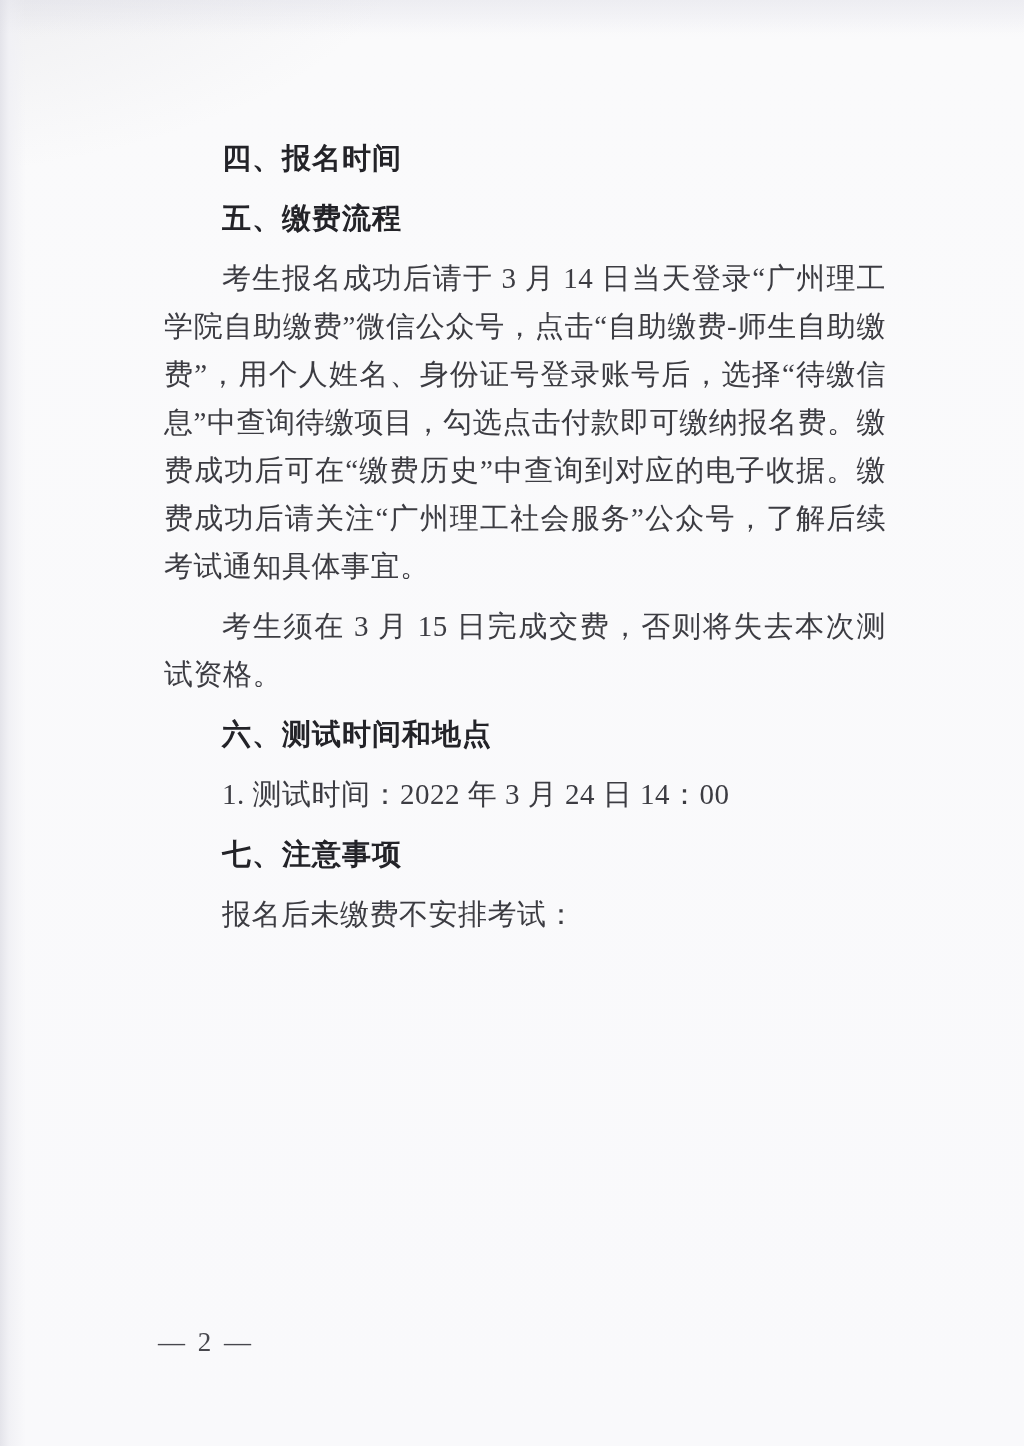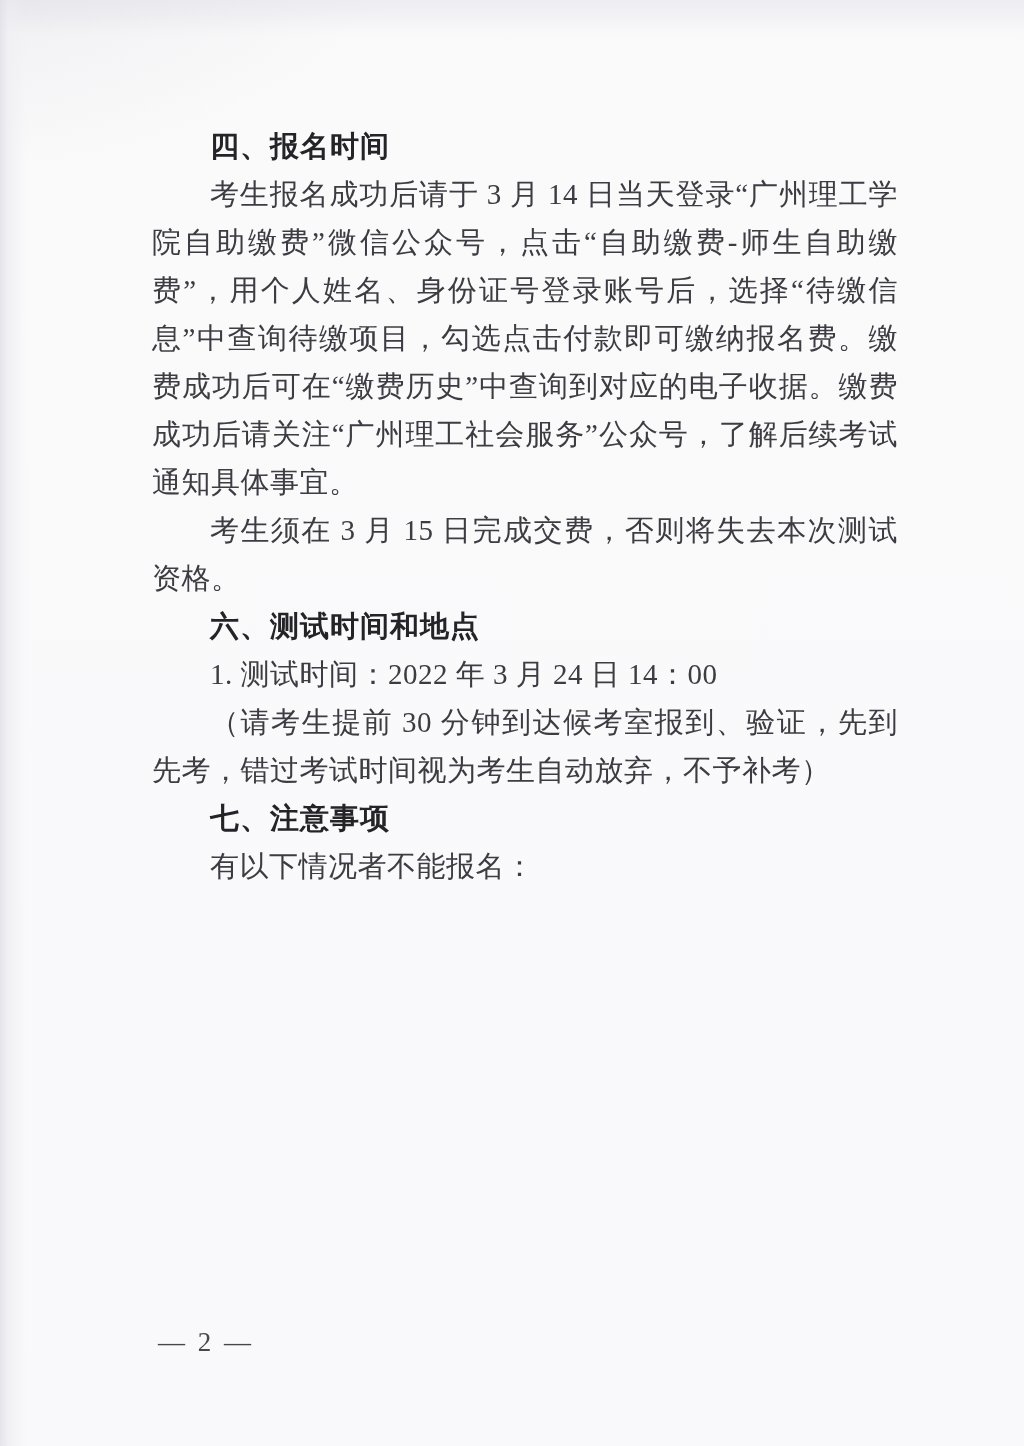--- a/index.html
+++ b/index.html
@@ -27,21 +27,21 @@
   .top-shade {
     position:absolute; left:0; top:0; right:0; height:34px;
     background:linear-gradient(180deg, rgba(220,220,228,0.35), rgba(220,220,228,0));
   }
   .content {
     position:absolute;
     left:152px; top:122px;
     width:746px;
   }
   .content h2, .content p {
-    margin:0;
+    margin:12px;
     font-size:29px;
     line-height:48px;
     text-indent:2em;
   }
   .content h2 {
     font-family:"Liberation Sans","DejaVu Sans",sans-serif;
     font-weight:700;
     color:#232328;
     letter-spacing:1px;
   }
@@ -63,23 +63,23 @@
 </style>
 </head>
 <body>
 
 <div class="scan-page">
   <div class="edge-shade"></div>
   <div class="top-shade"></div>
 
   <div class="content">
     <h2>四、报名时间</h2>
+    <h2>五、缴费流程</h2>
     <p>考生报名成功后请于 3 月 14 日当天登录“广州理工学院自助缴费”微信公众号，点击“自助缴费-师生自助缴费”，用个人姓名、身份证号登录账号后，选择“待缴信息”中查询待缴项目，勾选点击付款即可缴纳报名费。缴费成功后可在“缴费历史”中查询到对应的电子收据。缴费成功后请关注“广州理工社会服务”公众号，了解后续考试通知具体事宜。</p>
     <p>考生须在 3 月 15 日完成交费，否则将失去本次测试资格。</p>
     <h2>六、测试时间和地点</h2>
     <p>1. 测试时间：2022 年 3 月 24 日 14：00</p>
-    <p>（请考生提前 30 分钟到达候考室报到、验证，先到先考，错过考试时间视为考生自动放弃，不予补考）</p>
     <h2>七、注意事项</h2>
-    <p>有以下情况者不能报名：</p>
+    <p>报名后未缴费不安排考试：</p>
   </div>
 
   <div class="page-number">— 2 —</div>
 </div>
 
 </body></html>

